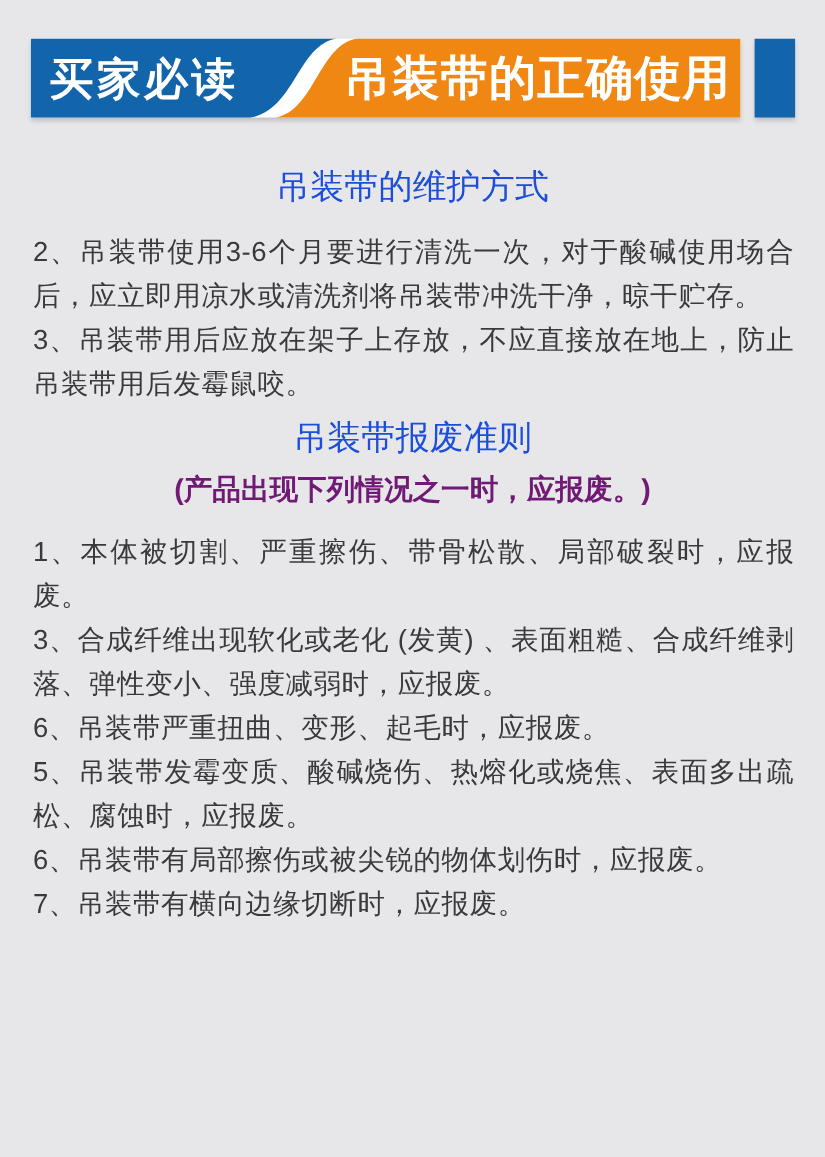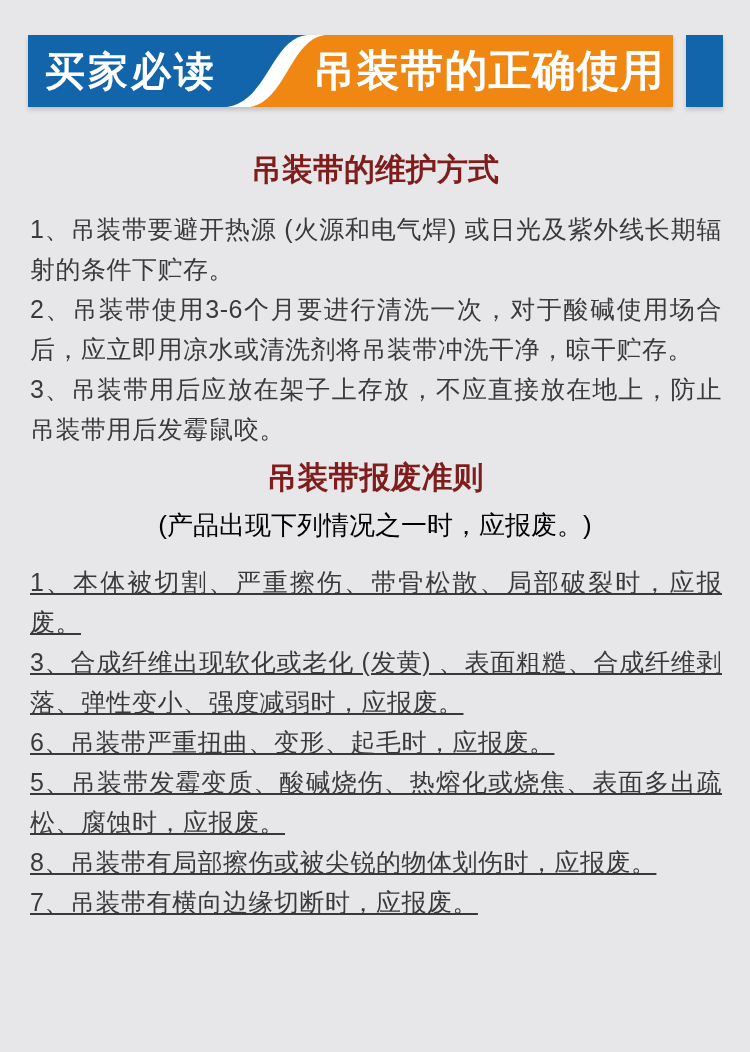--- a/index.html
+++ b/index.html
@@ -39,40 +39,40 @@
     left: 288px;
     width: 345px;
     justify-content: center;
     font-size: 43px;
     letter-spacing: 1px;
   }
   
   .section-title {
     text-align: center;
     font-size: 31px;
-    font-weight: bold;
-    color: #7f1d1d;
+    font-weight: normal;
+    color: #1d4ed8;
     line-height: 36px;
   }
   .section-title.first { margin-top: 31px; }
   .section-title.second { margin-top: 11px; }
   .section-subtitle {
     text-align: center;
     font-size: 26px;
-    font-weight: normal;
-    color: #000000;
+    font-weight: bold;
+    color: #701a75;
     line-height: 32px;
     margin-top: 13px;
   }
   .item-list {
     margin: 0;
     padding: 0 28px 0 30px;
   }
   .item-list.first { margin-top: 21px; }
-  .item-list.second { margin-top: 21px; text-decoration: underline; }
+  .item-list.second { margin-top: 21px; }
   .item-list p {
     margin: 0;
     font-size: 25px;
     line-height: 40px;
     color: #3a3a3c;
     letter-spacing: 0.5px;
     text-align: justify;
   }
 </style>
 </head>
@@ -89,29 +89,28 @@
 
     <rect x="658" y="0" width="37" height="72" fill="#1365ab"></rect>
   </svg>
   <div class="banner-label left">买家必读</div>
   <div class="banner-label right">吊装带的正确使用</div>
 </div>
 
 <div class="section-title first">吊装带的维护方式</div>
 
 <div class="item-list first">
-  <p>1、吊装带要避开热源 (火源和电气焊) 或日光及紫外线长期辐射的条件下贮存。</p>
   <p>2、吊装带使用3-6个月要进行清洗一次，对于酸碱使用场合后，应立即用凉水或清洗剂将吊装带冲洗干净，晾干贮存。</p>
   <p>3、吊装带用后应放在架子上存放，不应直接放在地上，防止吊装带用后发霉鼠咬。</p>
 </div>
 
 <div class="section-title second">吊装带报废准则</div>
 
 <div class="section-subtitle">(产品出现下列情况之一时，应报废。)</div>
 
 <div class="item-list second">
   <p>1、本体被切割、严重擦伤、带骨松散、局部破裂时，应报废。</p>
   <p>3、合成纤维出现软化或老化 (发黄) 、表面粗糙、合成纤维剥落、弹性变小、强度减弱时，应报废。</p>
   <p>6、吊装带严重扭曲、变形、起毛时，应报废。</p>
   <p>5、吊装带发霉变质、酸碱烧伤、热熔化或烧焦、表面多出疏松、腐蚀时，应报废。</p>
-  <p>8、吊装带有局部擦伤或被尖锐的物体划伤时，应报废。</p>
+  <p>6、吊装带有局部擦伤或被尖锐的物体划伤时，应报废。</p>
   <p>7、吊装带有横向边缘切断时，应报废。</p>
 </div>
 
 </body></html>

